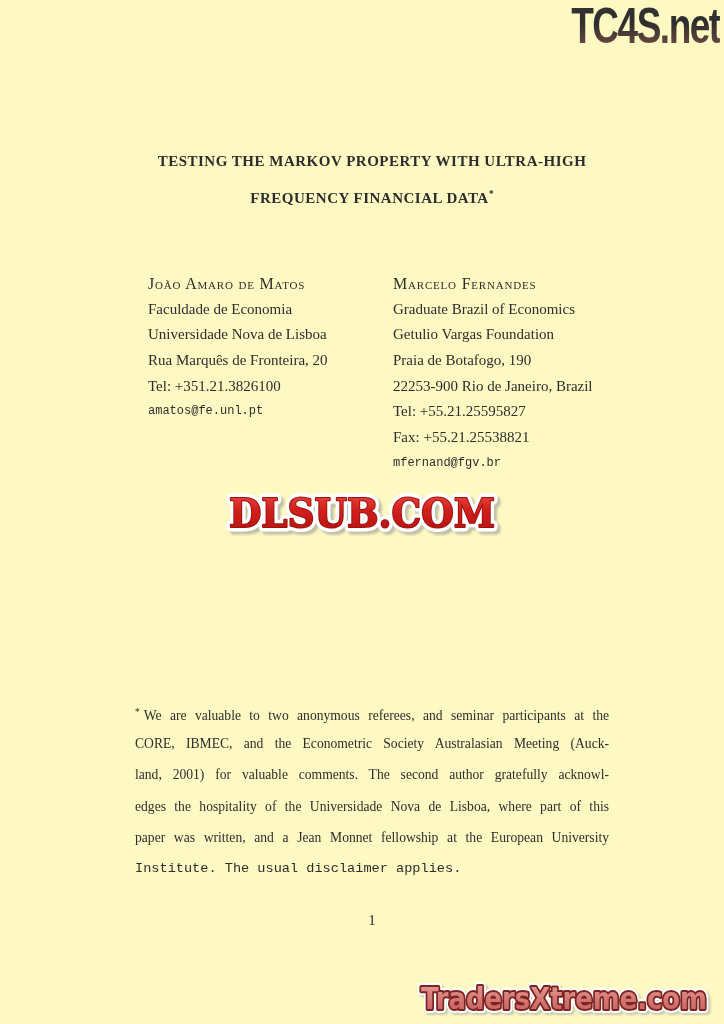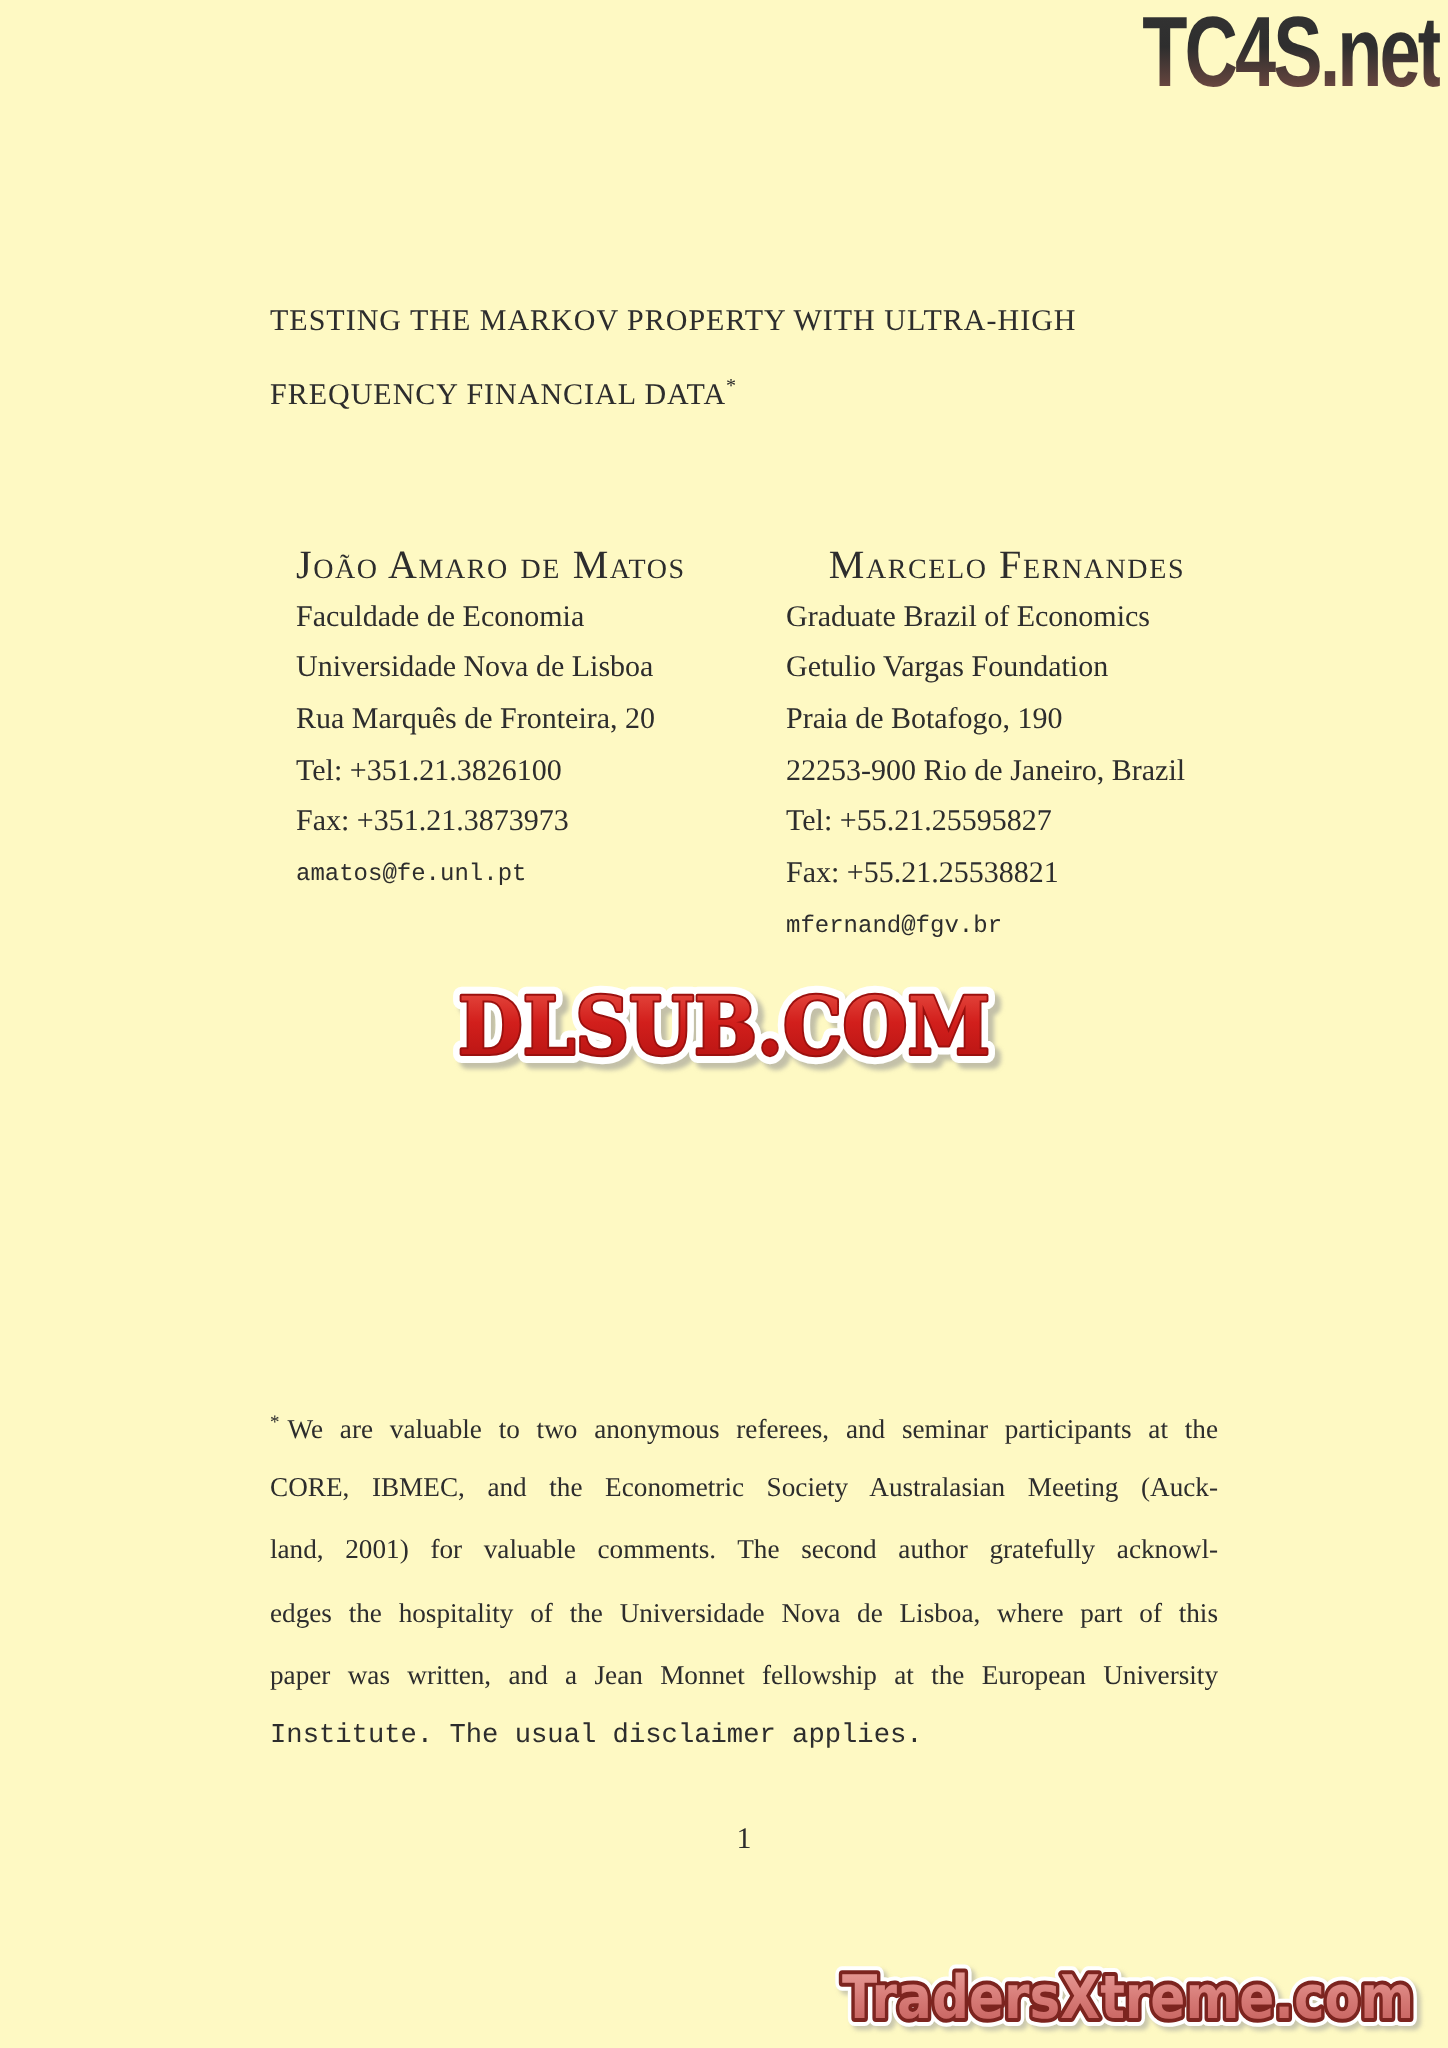--- a/index.html
+++ b/index.html
@@ -15,31 +15,31 @@
     font-family:"Liberation Sans", sans-serif;
     font-weight:bold; font-size:50px; line-height:52px; letter-spacing:-2px;
     transform:scaleX(0.74); transform-origin:100% 50%;
     background:linear-gradient(180deg,#343434 0%,#2e2e2e 45%,#5e423c 78%,#8b5b51 100%);
     -webkit-background-clip:text; background-clip:text; color:transparent;
   }
 
   
   .title-block {
     position:absolute; top:146px; left:135px; width:474px;
-    font-size:15px; letter-spacing:0.5px;
-    line-height:31.5px; white-space:nowrap;
+    text-align:center; font-size:15px; letter-spacing:0.5px;
+    line-height:31.5px; white-space:nowrap;font-weight:bold;
   }
   .title-sup { font-size:10px; vertical-align:6px; letter-spacing:0; }
 
   
   .author-col { position:absolute; top:271px; white-space:nowrap; }
   .author-col.left  { left:148px; }
   .author-col.right { left:393px; }
   .author-line { height:25.7px; line-height:25.7px; font-size:15px; }
-  .author-name { font-variant:small-caps; font-size:20px; letter-spacing:0.8px;text-align:right; }
+  .author-name { font-variant:small-caps; font-size:16px; letter-spacing:0.8px; }
   .author-email { font-family:"Liberation Mono", monospace; font-size:12px; }
 
   
   .wm-mid {
     position:absolute; left:216px; top:486px;
     filter:drop-shadow(3px 3px 1px rgba(145,145,145,0.55));
   }
   .dlsub-outline {
     font-family:"DejaVu Serif", serif; font-weight:bold; font-size:40px;
     fill:#ffffff; stroke:#ffffff; stroke-width:9px; stroke-linejoin:round;
@@ -93,21 +93,20 @@
     <div class="title-line"><span>TESTING THE MARKOV PROPERTY WITH ULTRA-HIGH</span></div>
     <div class="title-line"><span>FREQUENCY FINANCIAL DATA</span><sup class="title-sup">*</sup></div>
   </div>
 
   <div class="author-col left">
     <div class="author-line author-name">João Amaro de Matos</div>
     <div class="author-line">Faculdade de Economia</div>
     <div class="author-line">Universidade Nova de Lisboa</div>
     <div class="author-line">Rua Marquês de Fronteira, 20</div>
     <div class="author-line">Tel: +351.21.3826100</div>
-    <div class="author-line">Fax: +351.21.3873973</div>
     <div class="author-line author-email">amatos@fe.unl.pt</div>
   </div>
 
   <div class="author-col right">
     <div class="author-line author-name">Marcelo Fernandes</div>
     <div class="author-line">Graduate Brazil of Economics</div>
     <div class="author-line">Getulio Vargas Foundation</div>
     <div class="author-line">Praia de Botafogo, 190</div>
     <div class="author-line">22253-900 Rio de Janeiro, Brazil</div>
     <div class="author-line">Tel: +55.21.25595827</div>

